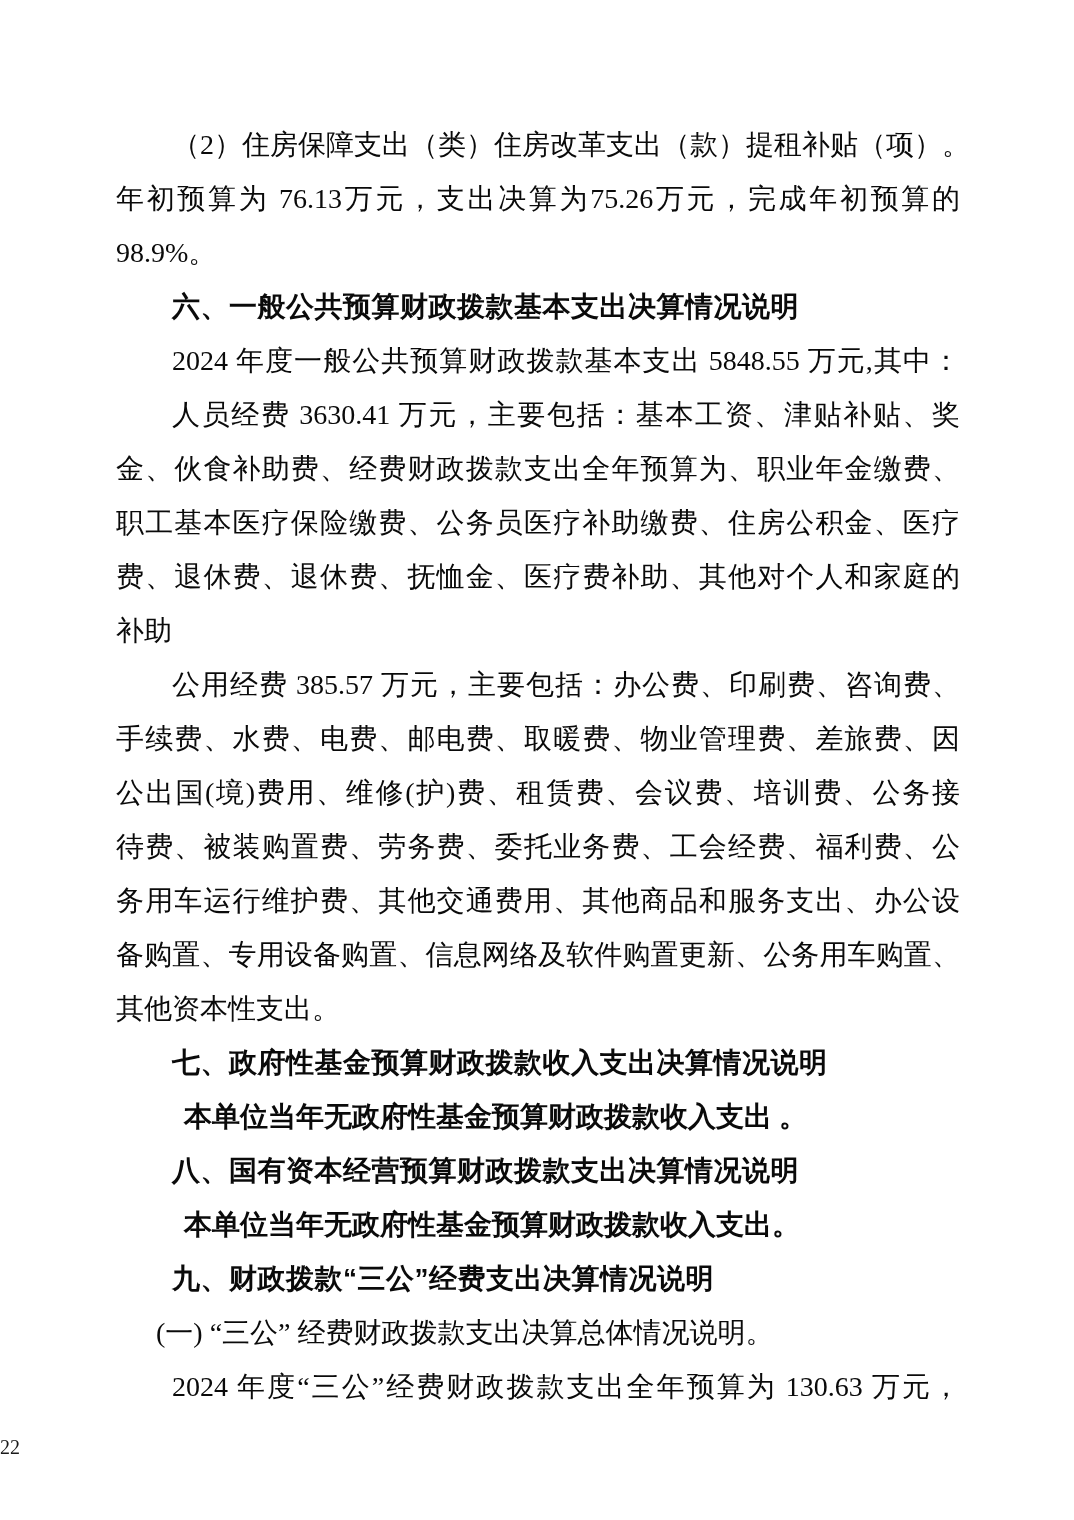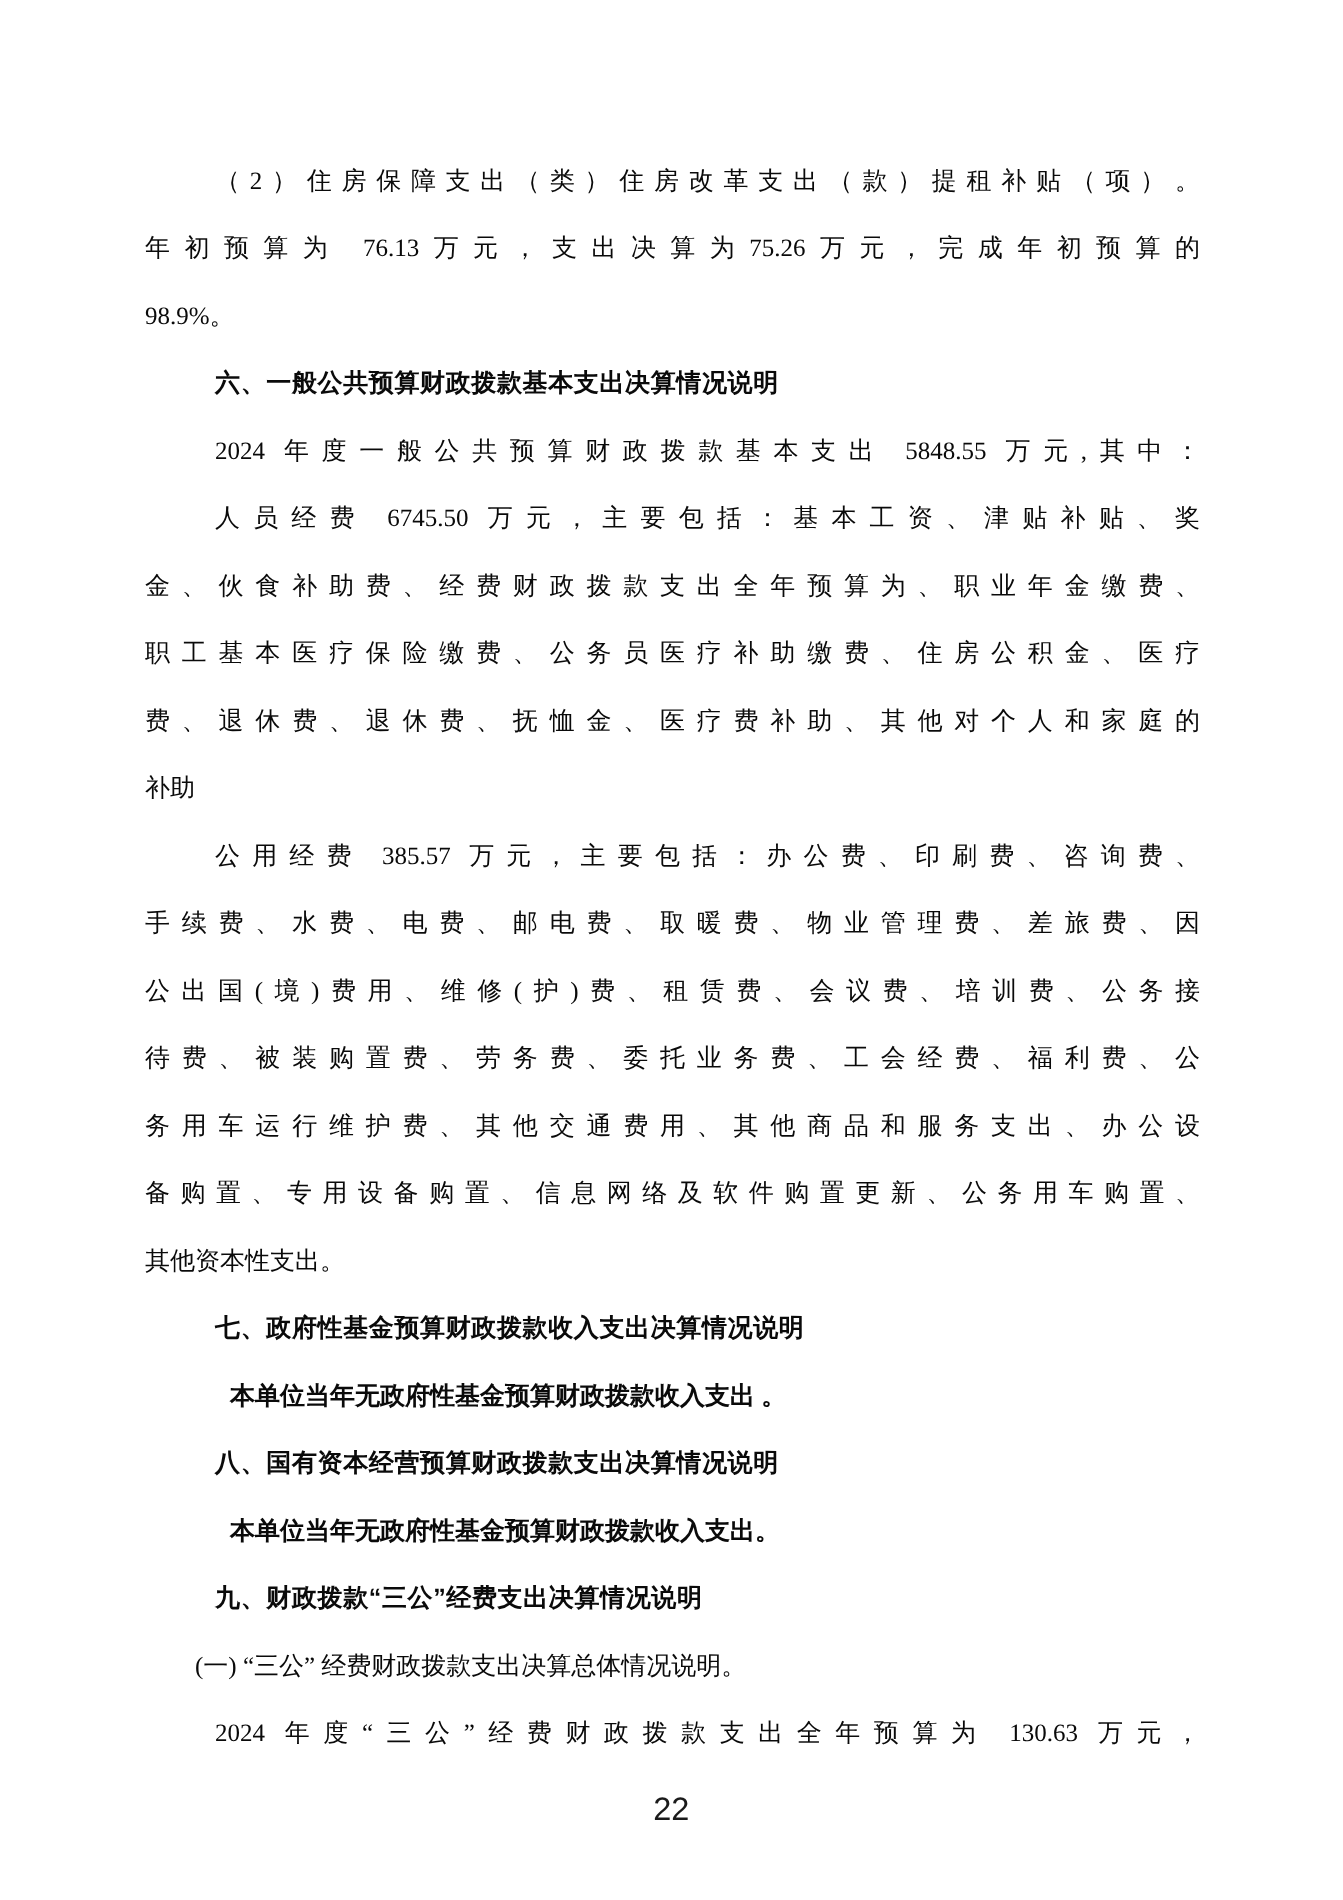--- a/index.html
+++ b/index.html
@@ -14,21 +14,21 @@
   }
   .textblock {
     position:absolute;
     left:116px;
     top:118px;
     width:844px;
   }
   .ln {
     height:54px;
     line-height:54px;
-    font-size:20px;
+    font-size:28px;
     white-space:nowrap;
     text-align:left;
   }
   
   .jf {
     text-align:justify;
     text-align-last:justify;
   }
   
   .hd {
@@ -38,42 +38,41 @@
   }
   
   .ind2  { padding-left:56px; }  
   .ind22 { padding-left:68px;font-weight:bold; }  
   .ind13 { padding-left:40px; }  
   .footer {
     position:absolute;
     left:0;
     top:1433px;
     width:100%;
-    text-align:center;
-    font-family:Liberation Sans, sans-serif;
-    font-size:26px;
+    font-family:Liberation Serif, serif;
+    font-size:20px;
     line-height:28px;
     color:#1a1a1a;
   }
 </style>
 </head>
 <body>
 
 <div class="page">
   <div class="textblock">
 
     <div class="ln ind2 jf">（2）住房保障支出（类）住房改革支出（款）提租补贴（项）。</div>
     <div class="ln jf">年初预算为 76.13万元，支出决算为75.26万元，完成年初预算的</div>
     <div class="ln">98.9%。</div>
 
     <div class="ln hd ind2">六、一般公共预算财政拨款基本支出决算情况说明</div>
 
     <div class="ln ind2 jf">2024 年度一般公共预算财政拨款基本支出 5848.55 万元,其中：</div>
 
-    <div class="ln ind2 jf">人员经费 6745.50 万元，主要包括：基本工资、津贴补贴、奖</div>
+    <div class="ln ind2 jf">人员经费 3630.41 万元，主要包括：基本工资、津贴补贴、奖</div>
     <div class="ln jf">金、伙食补助费、经费财政拨款支出全年预算为、职业年金缴费、</div>
     <div class="ln jf">职工基本医疗保险缴费、公务员医疗补助缴费、住房公积金、医疗</div>
     <div class="ln jf">费、退休费、退休费、抚恤金、医疗费补助、其他对个人和家庭的</div>
     <div class="ln">补助</div>
 
     <div class="ln ind2 jf">公用经费 385.57 万元，主要包括：办公费、印刷费、咨询费、</div>
     <div class="ln jf">手续费、水费、电费、邮电费、取暖费、物业管理费、差旅费、因</div>
     <div class="ln jf">公出国(境)费用、维修(护)费、租赁费、会议费、培训费、公务接</div>
     <div class="ln jf">待费、被装购置费、劳务费、委托业务费、工会经费、福利费、公</div>
     <div class="ln jf">务用车运行维护费、其他交通费用、其他商品和服务支出、办公设</div>

